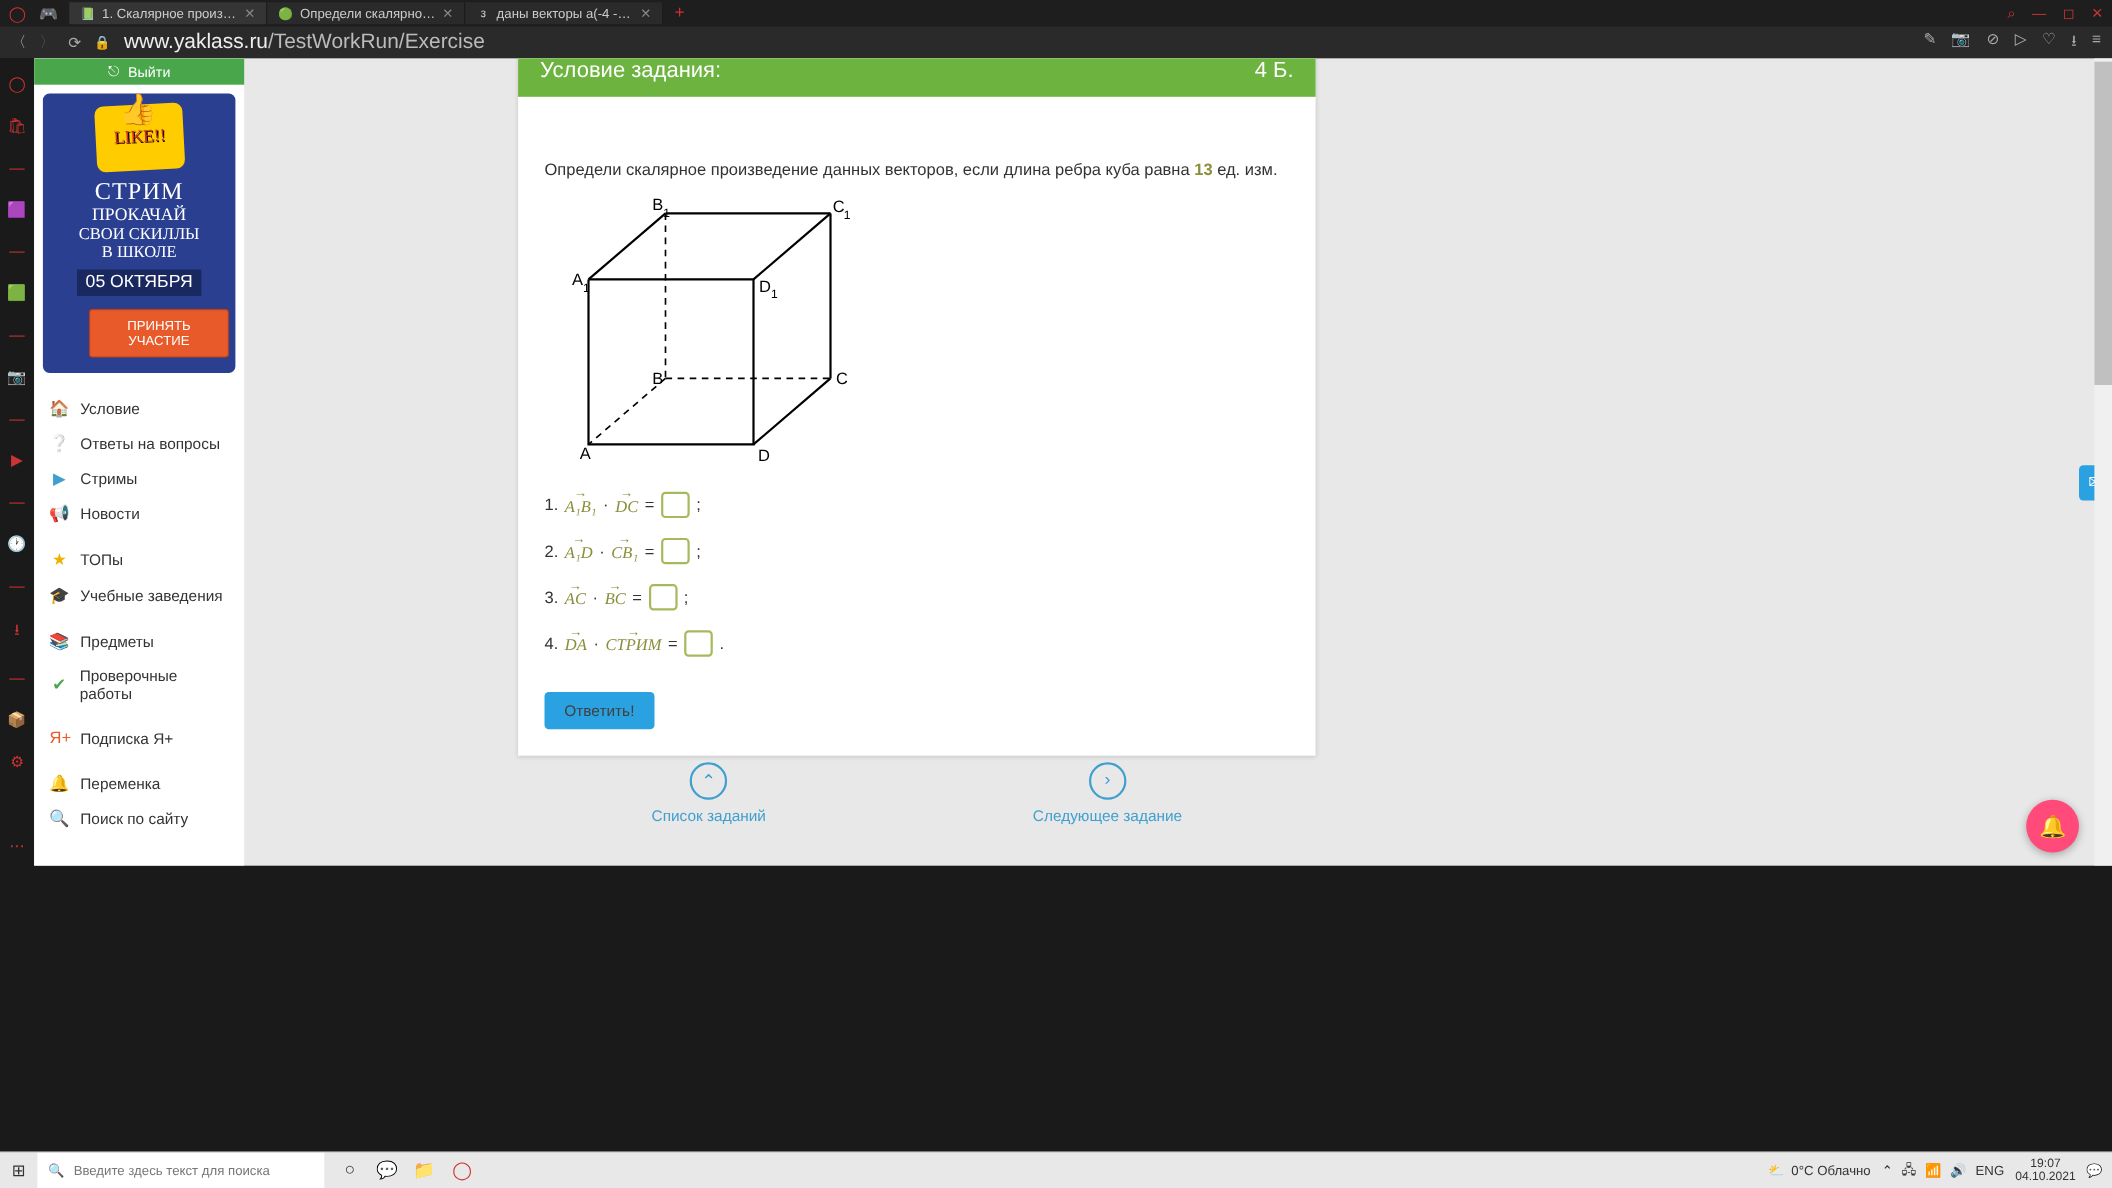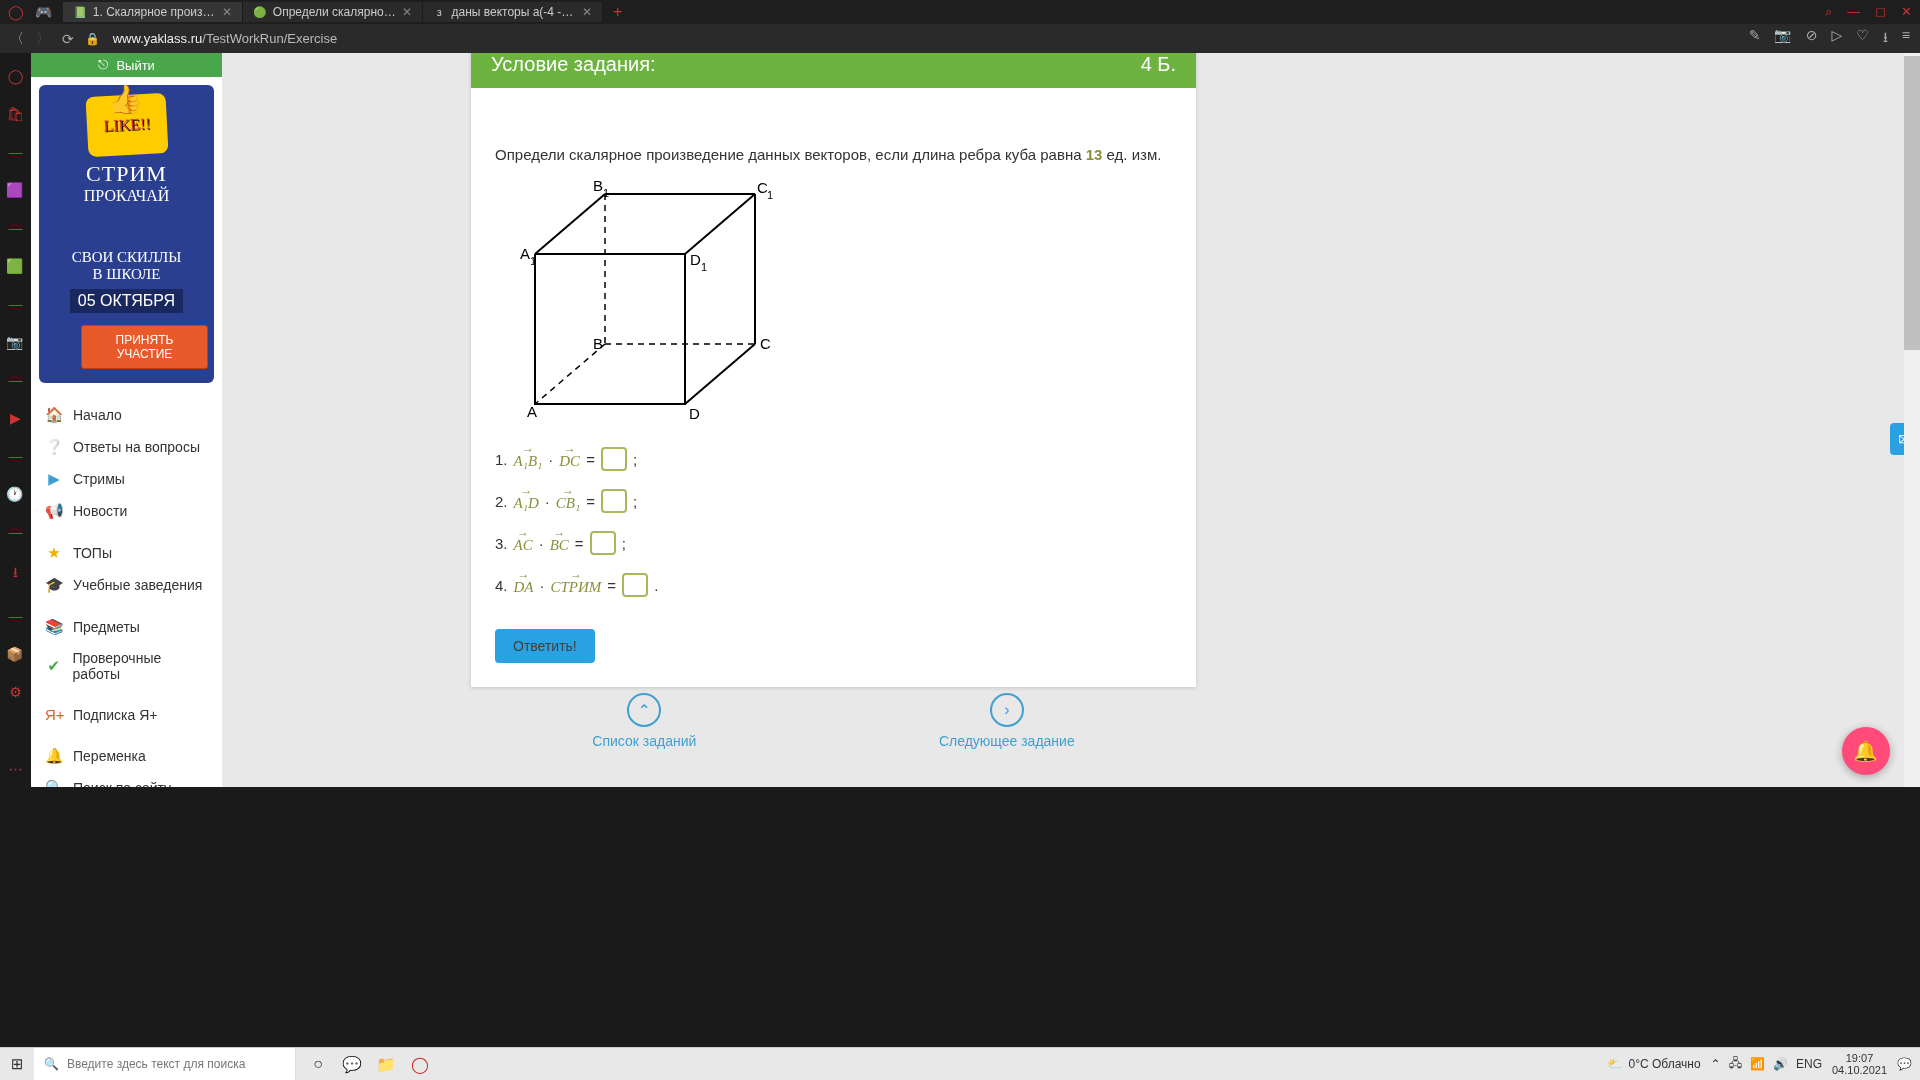--- a/index.html
+++ b/index.html
@@ -16,21 +16,21 @@
 .tab .close { color: #888; margin-left: auto; }
 .tab-add { color: #d13030; padding: 0 10px; font-size: 16px; }
 .window-bar .right-icons { margin-left: auto; display: flex; gap: 15px; }
 .window-bar .right-icons span { color: #cc3333; font-size: 13px; }
 
 
 .url-bar { height: 29px; background: #2a2a2a; display: flex; align-items: center; padding: 0 10px; gap: 12px; }
 .url-bar .nav-btn { color: #aaa; font-size: 14px; }
 .url-bar .nav-btn.disabled { color: #555; }
 .url-bar .lock { color: #aaa; font-size: 12px; }
-.url-bar .url { color: #bbb; font-size: 13px; }
+.url-bar .url { color: #bbb; font-size: 19px; }
 .url-bar .url .domain { color: #eee; }
 .url-bar .right-icons { margin-left: auto; display: flex; gap: 14px; }
 .url-bar .right-icons span { color: #aaa; font-size: 14px; }
 
 
 .left-rail { position: absolute; left: 0; top: 53px; width: 31px; height: 734px; background: #1a1a1a; display: flex; flex-direction: column; align-items: center; padding-top: 15px; gap: 22px; }
 .left-rail span { color: #cc3333; font-size: 14px; }
 .left-rail .dots { margin-top: auto; margin-bottom: 10px; }
 
 
@@ -38,21 +38,21 @@
 
 
 .sidebar { position: absolute; left: 0; top: 0; width: 191px; height: 100%; background: #fff; }
 .exit-bar { background: #4aa64a; color: #fff; height: 24px; display: flex; align-items: center; justify-content: center; gap: 8px; font-size: 13px; }
 .promo { margin: 8px 8px; background: #2a3f8f; border-radius: 6px; padding: 10px 6px 14px; text-align: center; color: #fff; }
 .promo .like { width: 80px; height: 60px; margin: 0 auto 6px; background: #ffcc00; border-radius: 8px; position: relative; display: flex; align-items: center; justify-content: center; transform: rotate(-3deg); }
 .promo .like::before { content: "👍"; font-size: 28px; position: absolute; top: -12px; }
 .promo .like span { font-family: Impact; font-size: 16px; color: #d13030; text-shadow: 1px 1px #000; }
 .promo .t1 { font-family: Impact; font-size: 22px; letter-spacing: 1px; margin-top: 4px; }
 .promo .t2 { font-family: Impact; font-size: 16px; }
-.promo .t3 { font-family: Impact; font-size: 15px; margin-top: 44px; }
+.promo .t3 { font-family: Impact; font-size: 15px; }
 .promo .t4 { font-family: Impact; font-size: 15px; }
 .promo .date { background: #1a2860; padding: 3px 8px; font-size: 16px; margin-top: 6px; display: inline-block; }
 .promo .btn { background: #e85a2a; color: #fff; padding: 7px 12px; font-size: 12px; margin-top: 12px; display: inline-block; border-radius: 3px; border: 1px solid #c04010; margin-left: 36px; }
 
 .menu { padding: 8px 0; }
 .menu .item { display: flex; align-items: center; gap: 10px; padding: 7px 14px; color: #333; font-size: 14px; }
 .menu .item .ico { width: 18px; text-align: center; font-size: 15px; }
 .menu .sep { height: 10px; }
 .ico-home { color: #3fa0d0; }
 .ico-q { color: #3fa0d0; }
@@ -193,21 +193,21 @@
       <div class="t1">СТРИМ</div>
       <div class="t2">ПРОКАЧАЙ</div>
       <div class="t3">СВОИ СКИЛЛЫ</div>
       <div class="t4">В ШКОЛЕ</div>
       <div class="date">05 ОКТЯБРЯ</div>
       <div class="btn">ПРИНЯТЬ УЧАСТИЕ</div>
     </div>
     <div class="menu" id="menu">
         <div class="item">
           <span class="ico ico-home">🏠</span>
-          <span>Начало</span>
+          <span>Условие</span>
         </div>
         <div class="item">
           <span class="ico ico-q">❔</span>
           <span>Ответы на вопросы</span>
         </div>
         <div class="item">
           <span class="ico ico-stream">▶</span>
           <span>Стримы</span>
         </div>
         <div class="item">

